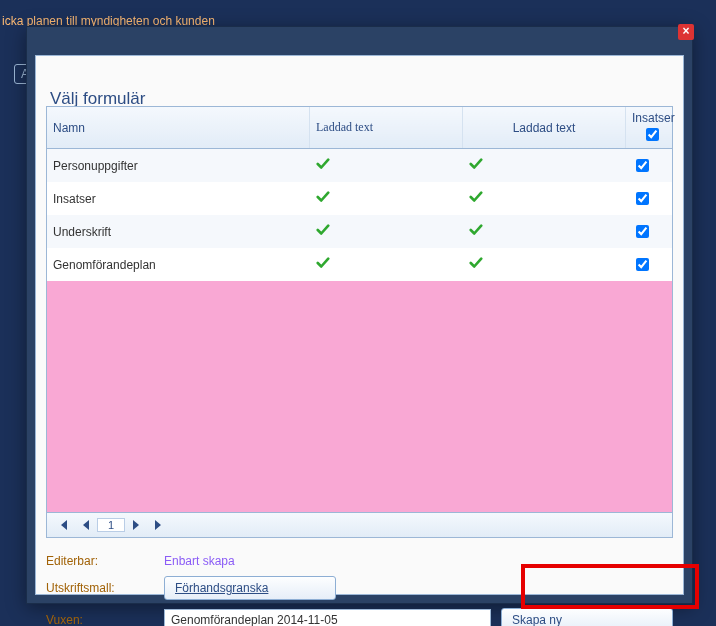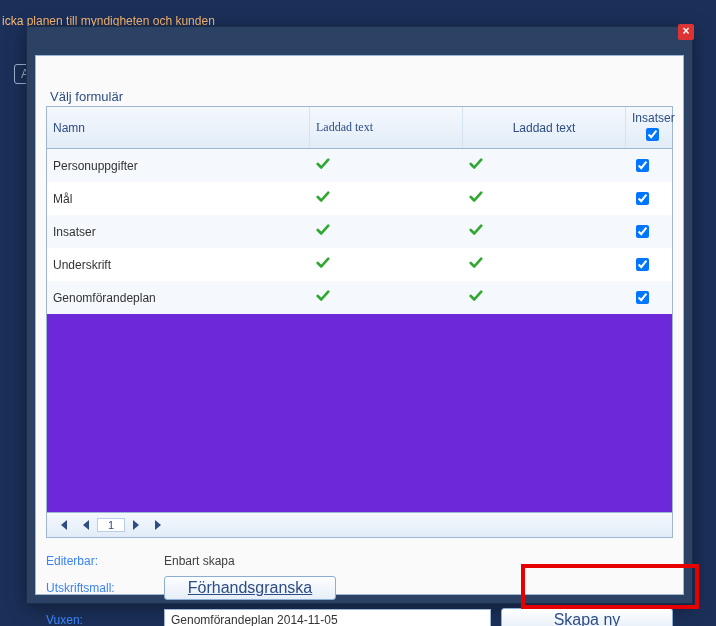--- a/index.html
+++ b/index.html
@@ -65,30 +65,30 @@
     right: 8px;
     bottom: 8px;
     background: #fafafa;
     border: 1px solid #9cb7d6;
   }
   .dialog-title {
     position: absolute;
     left: 14px;
     top: 33px;
     color: #2d4d84;
-    font-size: 13px;
+    font-size: 17px;
   }
   .grid-area {
     position: absolute;
     left: 10px;
     top: 50px;
     right: 10px;
     height: 430px;
     border: 1px solid #9cb7d6;
-    background: #6d28d9;
+    background: #f9a8d4;
   }
   table.grid {
     width: 100%;
     border-collapse: collapse;
     table-layout: fixed;
   }
   table.grid th {
     background: linear-gradient(#f4f8fd, #e2ecf7);
     border-bottom: 1px solid #9cb7d6;
     border-right: 1px solid #d5e2f0;
@@ -165,36 +165,35 @@
     right: 10px;
     top: 490px;
   }
   .row {
     display: flex;
     align-items: center;
     margin-top: 8px;
   }
   .row .label {
     width: 118px;
-    color: #3b82f6;
+    color: #a16207;
   }
   .row .value {
     flex: 1;
-    color: #404040;
+    color: #8b5cf6;
   }
   .btn {
     min-width: 150px;
     height: 22px;
     background: linear-gradient(#fdfeff, #e6eef8);
     border: 1px solid #8daed4;
     border-radius: 3px;
     color: #2d4d84;
-    text-align: center;
     line-height: 22px;
-    font-size: 16px;
+    font-size: 12px;
     cursor: pointer;
     padding: 0 10px;
   }
   .btn.u { text-decoration: underline; }
   input.name-in {
     flex: 1;
     height: 20px;
     border: 1px solid #9cb7d6;
     background: #fff;
     padding: 0 6px;
@@ -235,30 +234,20 @@
             <th class="col-incl">
               <span>Insatser</span>
               &nbsp;
               <input type="checkbox" class="inc-cb" checked="" style="">
             </th>
           </tr>
         </thead>
         <tbody id="grid-body">
             <tr>
               <td>Personuppgifter</td>
-              <td class="center"><span class="chk-ok"><svg viewBox="0 0 16 16">
-                    <path d="M2 8l4 4 8-9" fill="none" stroke="#2fa82f" stroke-width="3" stroke-linecap="round" stroke-linejoin="round"></path>
-                  </svg></span></td>
-              <td class="center"><span class="chk-ok"><svg viewBox="0 0 16 16">
-                    <path d="M2 8l4 4 8-9" fill="none" stroke="#2fa82f" stroke-width="3" stroke-linecap="round" stroke-linejoin="round"></path>
-                  </svg></span></td>
-              <td class="center"><input type="checkbox" class="inc-cb" checked="" style=""></td>
-            </tr>
-            <tr>
-              <td>Mål</td>
               <td class="center"><span class="chk-ok"><svg viewBox="0 0 16 16">
                     <path d="M2 8l4 4 8-9" fill="none" stroke="#2fa82f" stroke-width="3" stroke-linecap="round" stroke-linejoin="round"></path>
                   </svg></span></td>
               <td class="center"><span class="chk-ok"><svg viewBox="0 0 16 16">
                     <path d="M2 8l4 4 8-9" fill="none" stroke="#2fa82f" stroke-width="3" stroke-linecap="round" stroke-linejoin="round"></path>
                   </svg></span></td>
               <td class="center"><input type="checkbox" class="inc-cb" checked="" style=""></td>
             </tr>
             <tr>
               <td>Insatser</td>

